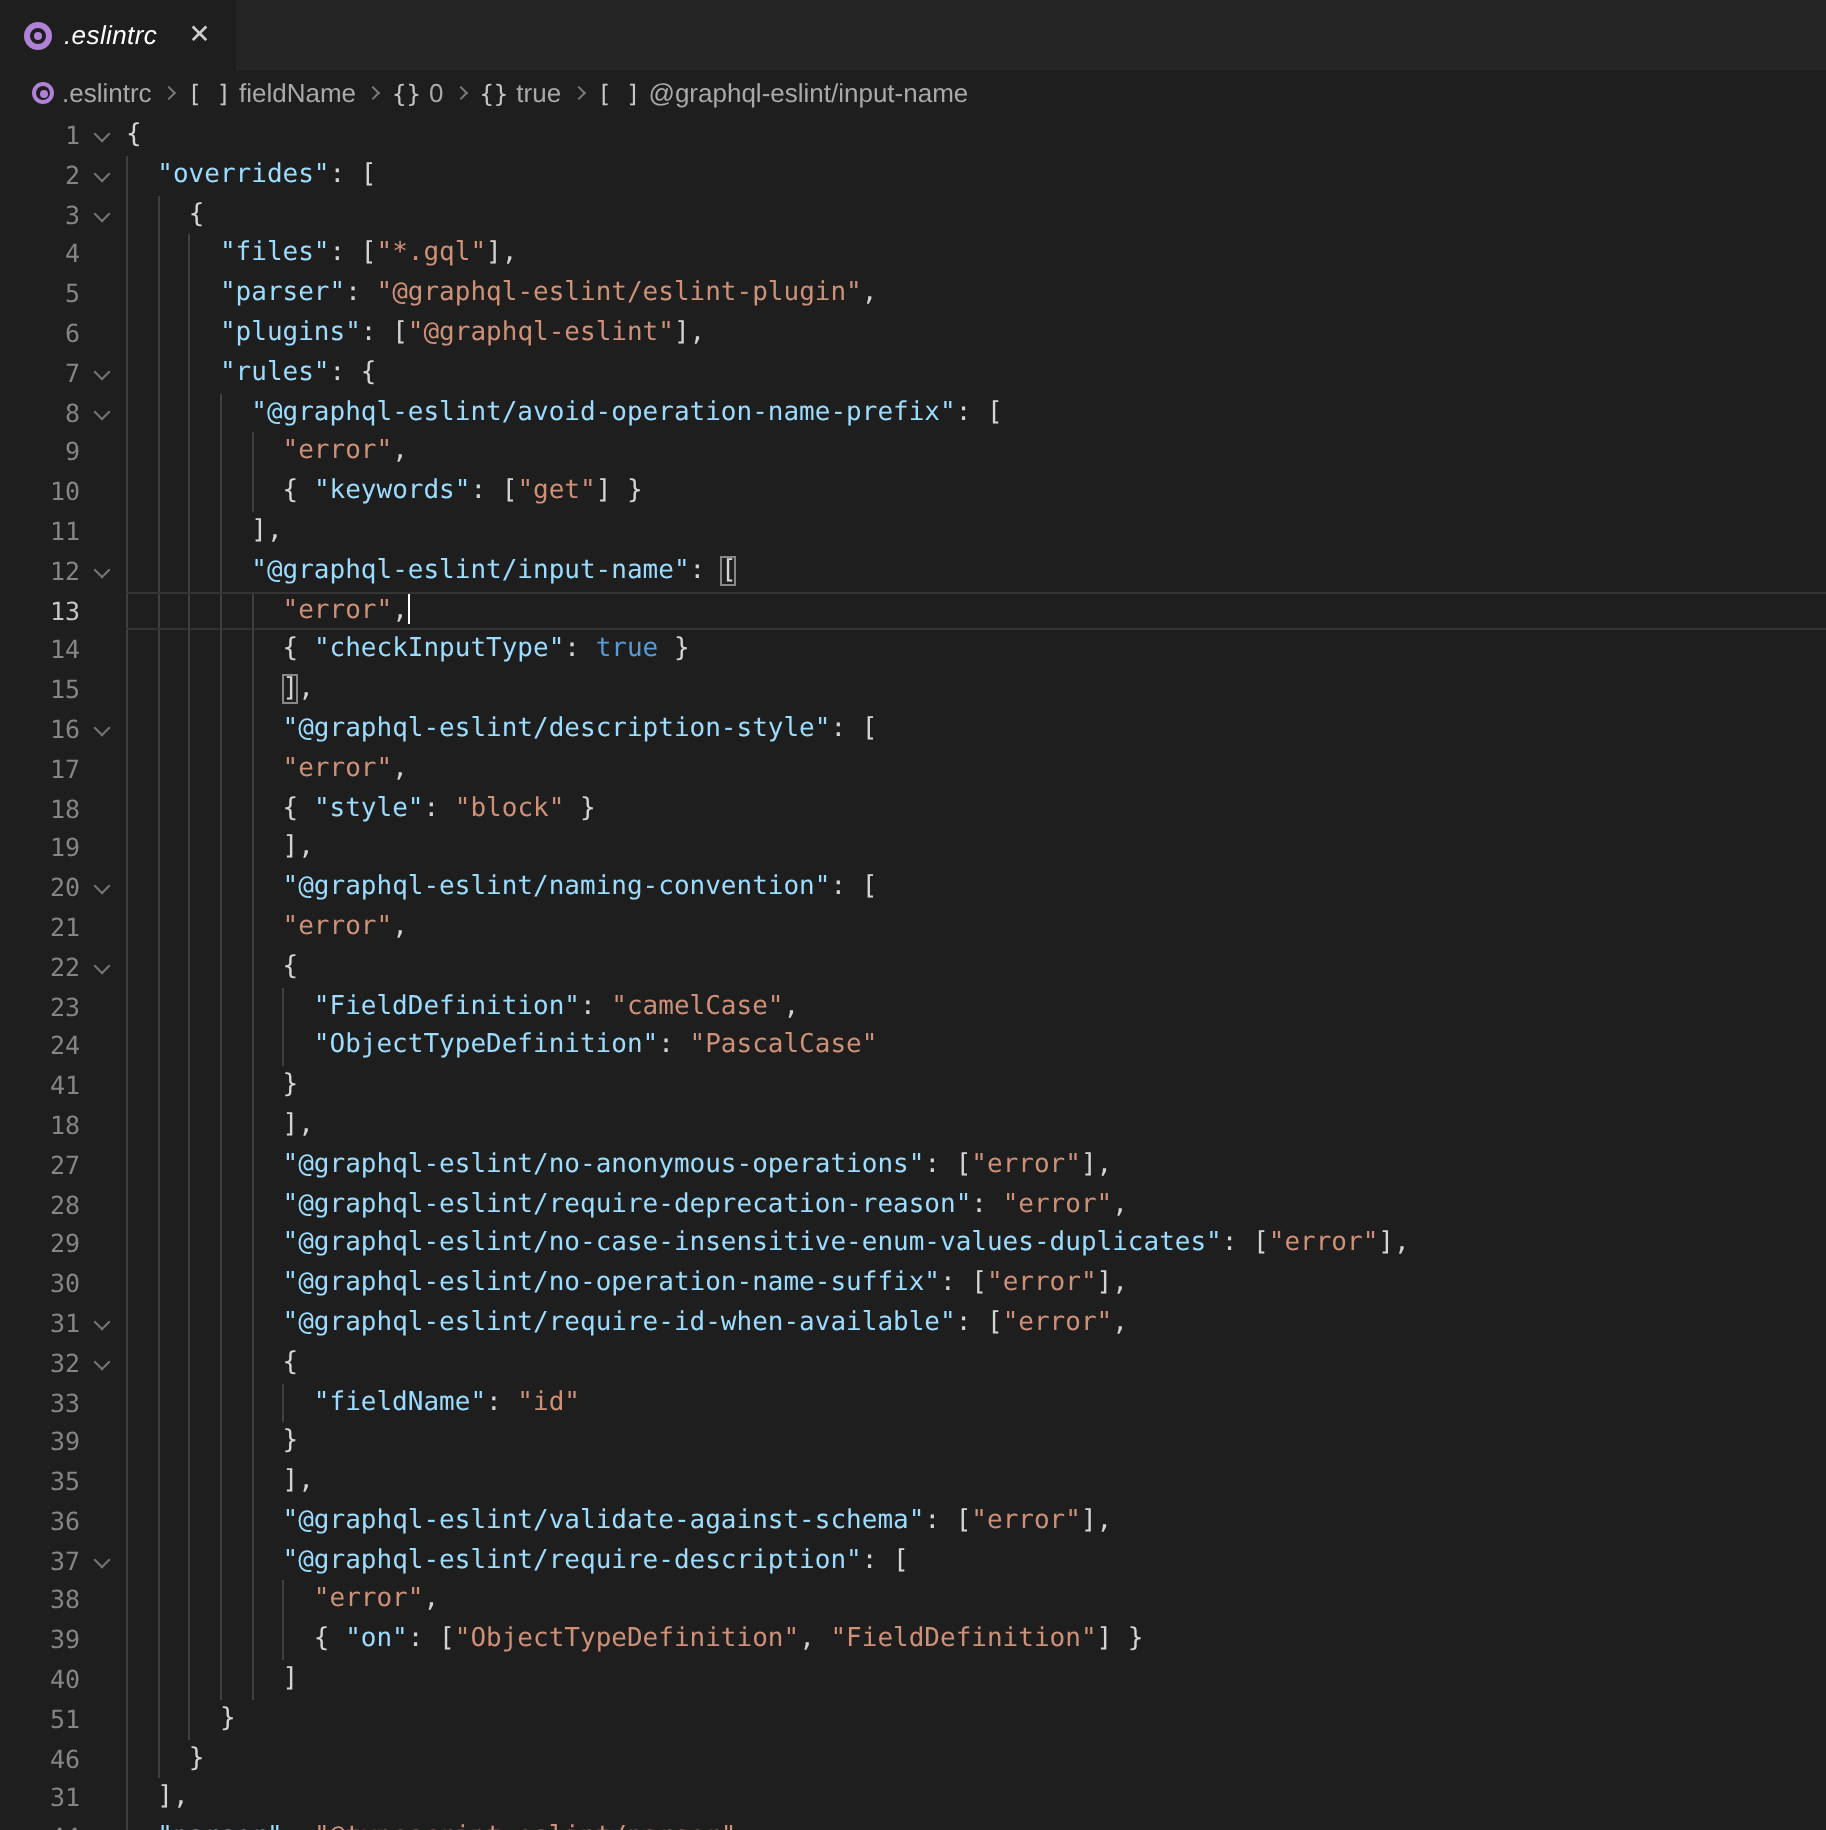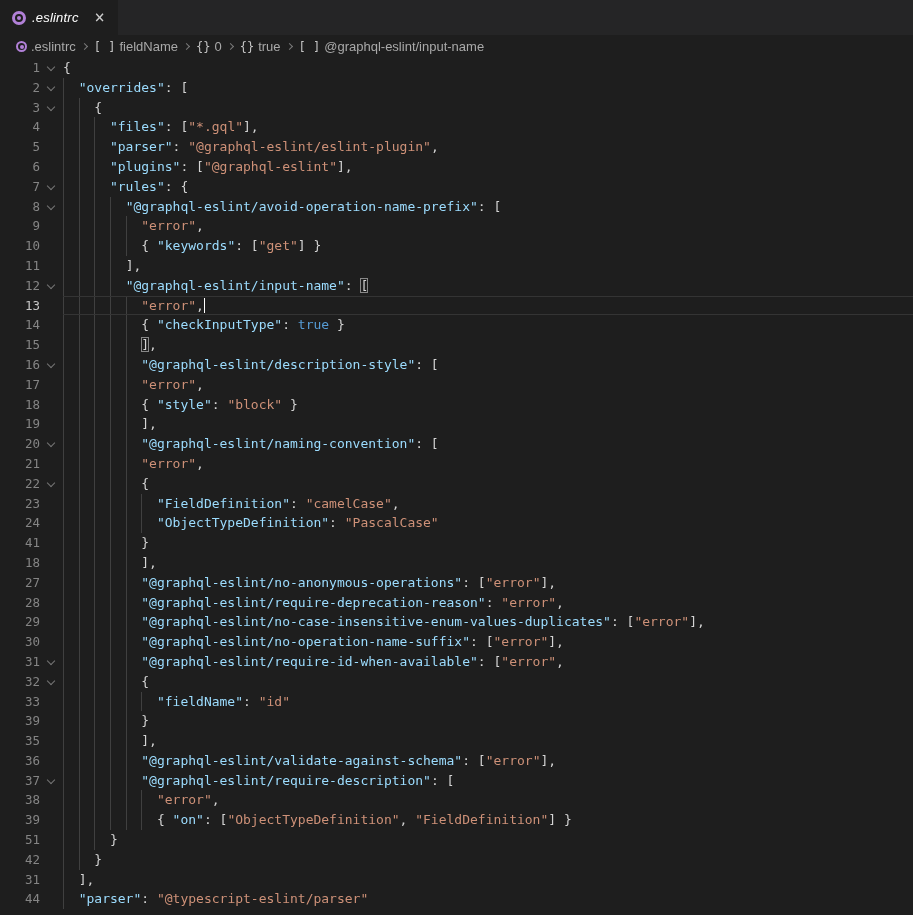--- a/index.html
+++ b/index.html
@@ -126,19 +126,20 @@
       <div class="row"><span class="guide" style="left: 63px;"></span><span class="guide" style="left: 78.66px;"></span><span class="guide" style="left: 94.32px;"></span><span class="guide" style="left: 109.98px;"></span><span class="guide" style="left: 125.64px;"></span><span class="ln">30</span><span class="foldbox"></span><span class="content">          <span class="t-k">"@graphql-eslint/no-operation-name-suffix"</span><span class="t-p">: [</span><span class="t-s">"error"</span><span class="t-p">],</span></span></div>
       <div class="row"><span class="guide" style="left: 63px;"></span><span class="guide" style="left: 78.66px;"></span><span class="guide" style="left: 94.32px;"></span><span class="guide" style="left: 109.98px;"></span><span class="guide" style="left: 125.64px;"></span><span class="ln">31</span><span class="foldbox"><span class="fold-chevron"></span></span><span class="content">          <span class="t-k">"@graphql-eslint/require-id-when-available"</span><span class="t-p">: [</span><span class="t-s">"error"</span><span class="t-p">,</span></span></div>
       <div class="row"><span class="guide" style="left: 63px;"></span><span class="guide" style="left: 78.66px;"></span><span class="guide" style="left: 94.32px;"></span><span class="guide" style="left: 109.98px;"></span><span class="guide" style="left: 125.64px;"></span><span class="ln">32</span><span class="foldbox"><span class="fold-chevron"></span></span><span class="content">          <span class="t-p">{</span></span></div>
       <div class="row"><span class="guide" style="left: 63px;"></span><span class="guide" style="left: 78.66px;"></span><span class="guide" style="left: 94.32px;"></span><span class="guide" style="left: 109.98px;"></span><span class="guide" style="left: 125.64px;"></span><span class="guide" style="left: 141.3px;"></span><span class="ln">33</span><span class="foldbox"></span><span class="content">            <span class="t-k">"fieldName"</span><span class="t-p">: </span><span class="t-s">"id"</span></span></div>
       <div class="row"><span class="guide" style="left: 63px;"></span><span class="guide" style="left: 78.66px;"></span><span class="guide" style="left: 94.32px;"></span><span class="guide" style="left: 109.98px;"></span><span class="guide" style="left: 125.64px;"></span><span class="ln">39</span><span class="foldbox"></span><span class="content">          <span class="t-p">}</span></span></div>
       <div class="row"><span class="guide" style="left: 63px;"></span><span class="guide" style="left: 78.66px;"></span><span class="guide" style="left: 94.32px;"></span><span class="guide" style="left: 109.98px;"></span><span class="guide" style="left: 125.64px;"></span><span class="ln">35</span><span class="foldbox"></span><span class="content">          <span class="t-p">],</span></span></div>
       <div class="row"><span class="guide" style="left: 63px;"></span><span class="guide" style="left: 78.66px;"></span><span class="guide" style="left: 94.32px;"></span><span class="guide" style="left: 109.98px;"></span><span class="guide" style="left: 125.64px;"></span><span class="ln">36</span><span class="foldbox"></span><span class="content">          <span class="t-k">"@graphql-eslint/validate-against-schema"</span><span class="t-p">: [</span><span class="t-s">"error"</span><span class="t-p">],</span></span></div>
       <div class="row"><span class="guide" style="left: 63px;"></span><span class="guide" style="left: 78.66px;"></span><span class="guide" style="left: 94.32px;"></span><span class="guide" style="left: 109.98px;"></span><span class="guide" style="left: 125.64px;"></span><span class="ln">37</span><span class="foldbox"><span class="fold-chevron"></span></span><span class="content">          <span class="t-k">"@graphql-eslint/require-description"</span><span class="t-p">: [</span></span></div>
       <div class="row"><span class="guide" style="left: 63px;"></span><span class="guide" style="left: 78.66px;"></span><span class="guide" style="left: 94.32px;"></span><span class="guide" style="left: 109.98px;"></span><span class="guide" style="left: 125.64px;"></span><span class="guide" style="left: 141.3px;"></span><span class="ln">38</span><span class="foldbox"></span><span class="content">            <span class="t-s">"error"</span><span class="t-p">,</span></span></div>
       <div class="row"><span class="guide" style="left: 63px;"></span><span class="guide" style="left: 78.66px;"></span><span class="guide" style="left: 94.32px;"></span><span class="guide" style="left: 109.98px;"></span><span class="guide" style="left: 125.64px;"></span><span class="guide" style="left: 141.3px;"></span><span class="ln">39</span><span class="foldbox"></span><span class="content">            <span class="t-p">{ </span><span class="t-k">"on"</span><span class="t-p">: [</span><span class="t-s">"ObjectTypeDefinition"</span><span class="t-p">, </span><span class="t-s">"FieldDefinition"</span><span class="t-p">] }</span></span></div>
+      <div class="row"><span class="guide" style="left: 63px;"></span><span class="guide" style="left: 78.66px;"></span><span class="guide" style="left: 94.32px;"></span><span class="guide" style="left: 109.98px;"></span><span class="guide" style="left: 125.64px;"></span><span class="ln">40</span><span class="foldbox"></span><span class="content">          <span class="t-p">]</span></span></div>
       <div class="row"><span class="guide" style="left: 63px;"></span><span class="guide" style="left: 78.66px;"></span><span class="guide" style="left: 94.32px;"></span><span class="ln">51</span><span class="foldbox"></span><span class="content">      <span class="t-p">}</span></span></div>
-      <div class="row"><span class="guide" style="left: 63px;"></span><span class="guide" style="left: 78.66px;"></span><span class="ln">42</span><span class="foldbox"></span><span class="content">    <span class="t-p">}</span></span></div>
+      <div class="row"><span class="guide" style="left: 63px;"></span><span class="guide" style="left: 78.66px;"></span><span class="ln">46</span><span class="foldbox"></span><span class="content">    <span class="t-p">}</span></span></div>
       <div class="row"><span class="guide" style="left: 63px;"></span><span class="ln">31</span><span class="foldbox"></span><span class="content">  <span class="t-p">],</span></span></div>
       <div class="row"><span class="guide" style="left: 63px;"></span><span class="ln">44</span><span class="foldbox"></span><span class="content">  <span class="t-k">"parser"</span><span class="t-p">: </span><span class="t-s">"@typescript-eslint/parser"</span></span></div>
     </div>
 
 </div>
 
 </body></html>

